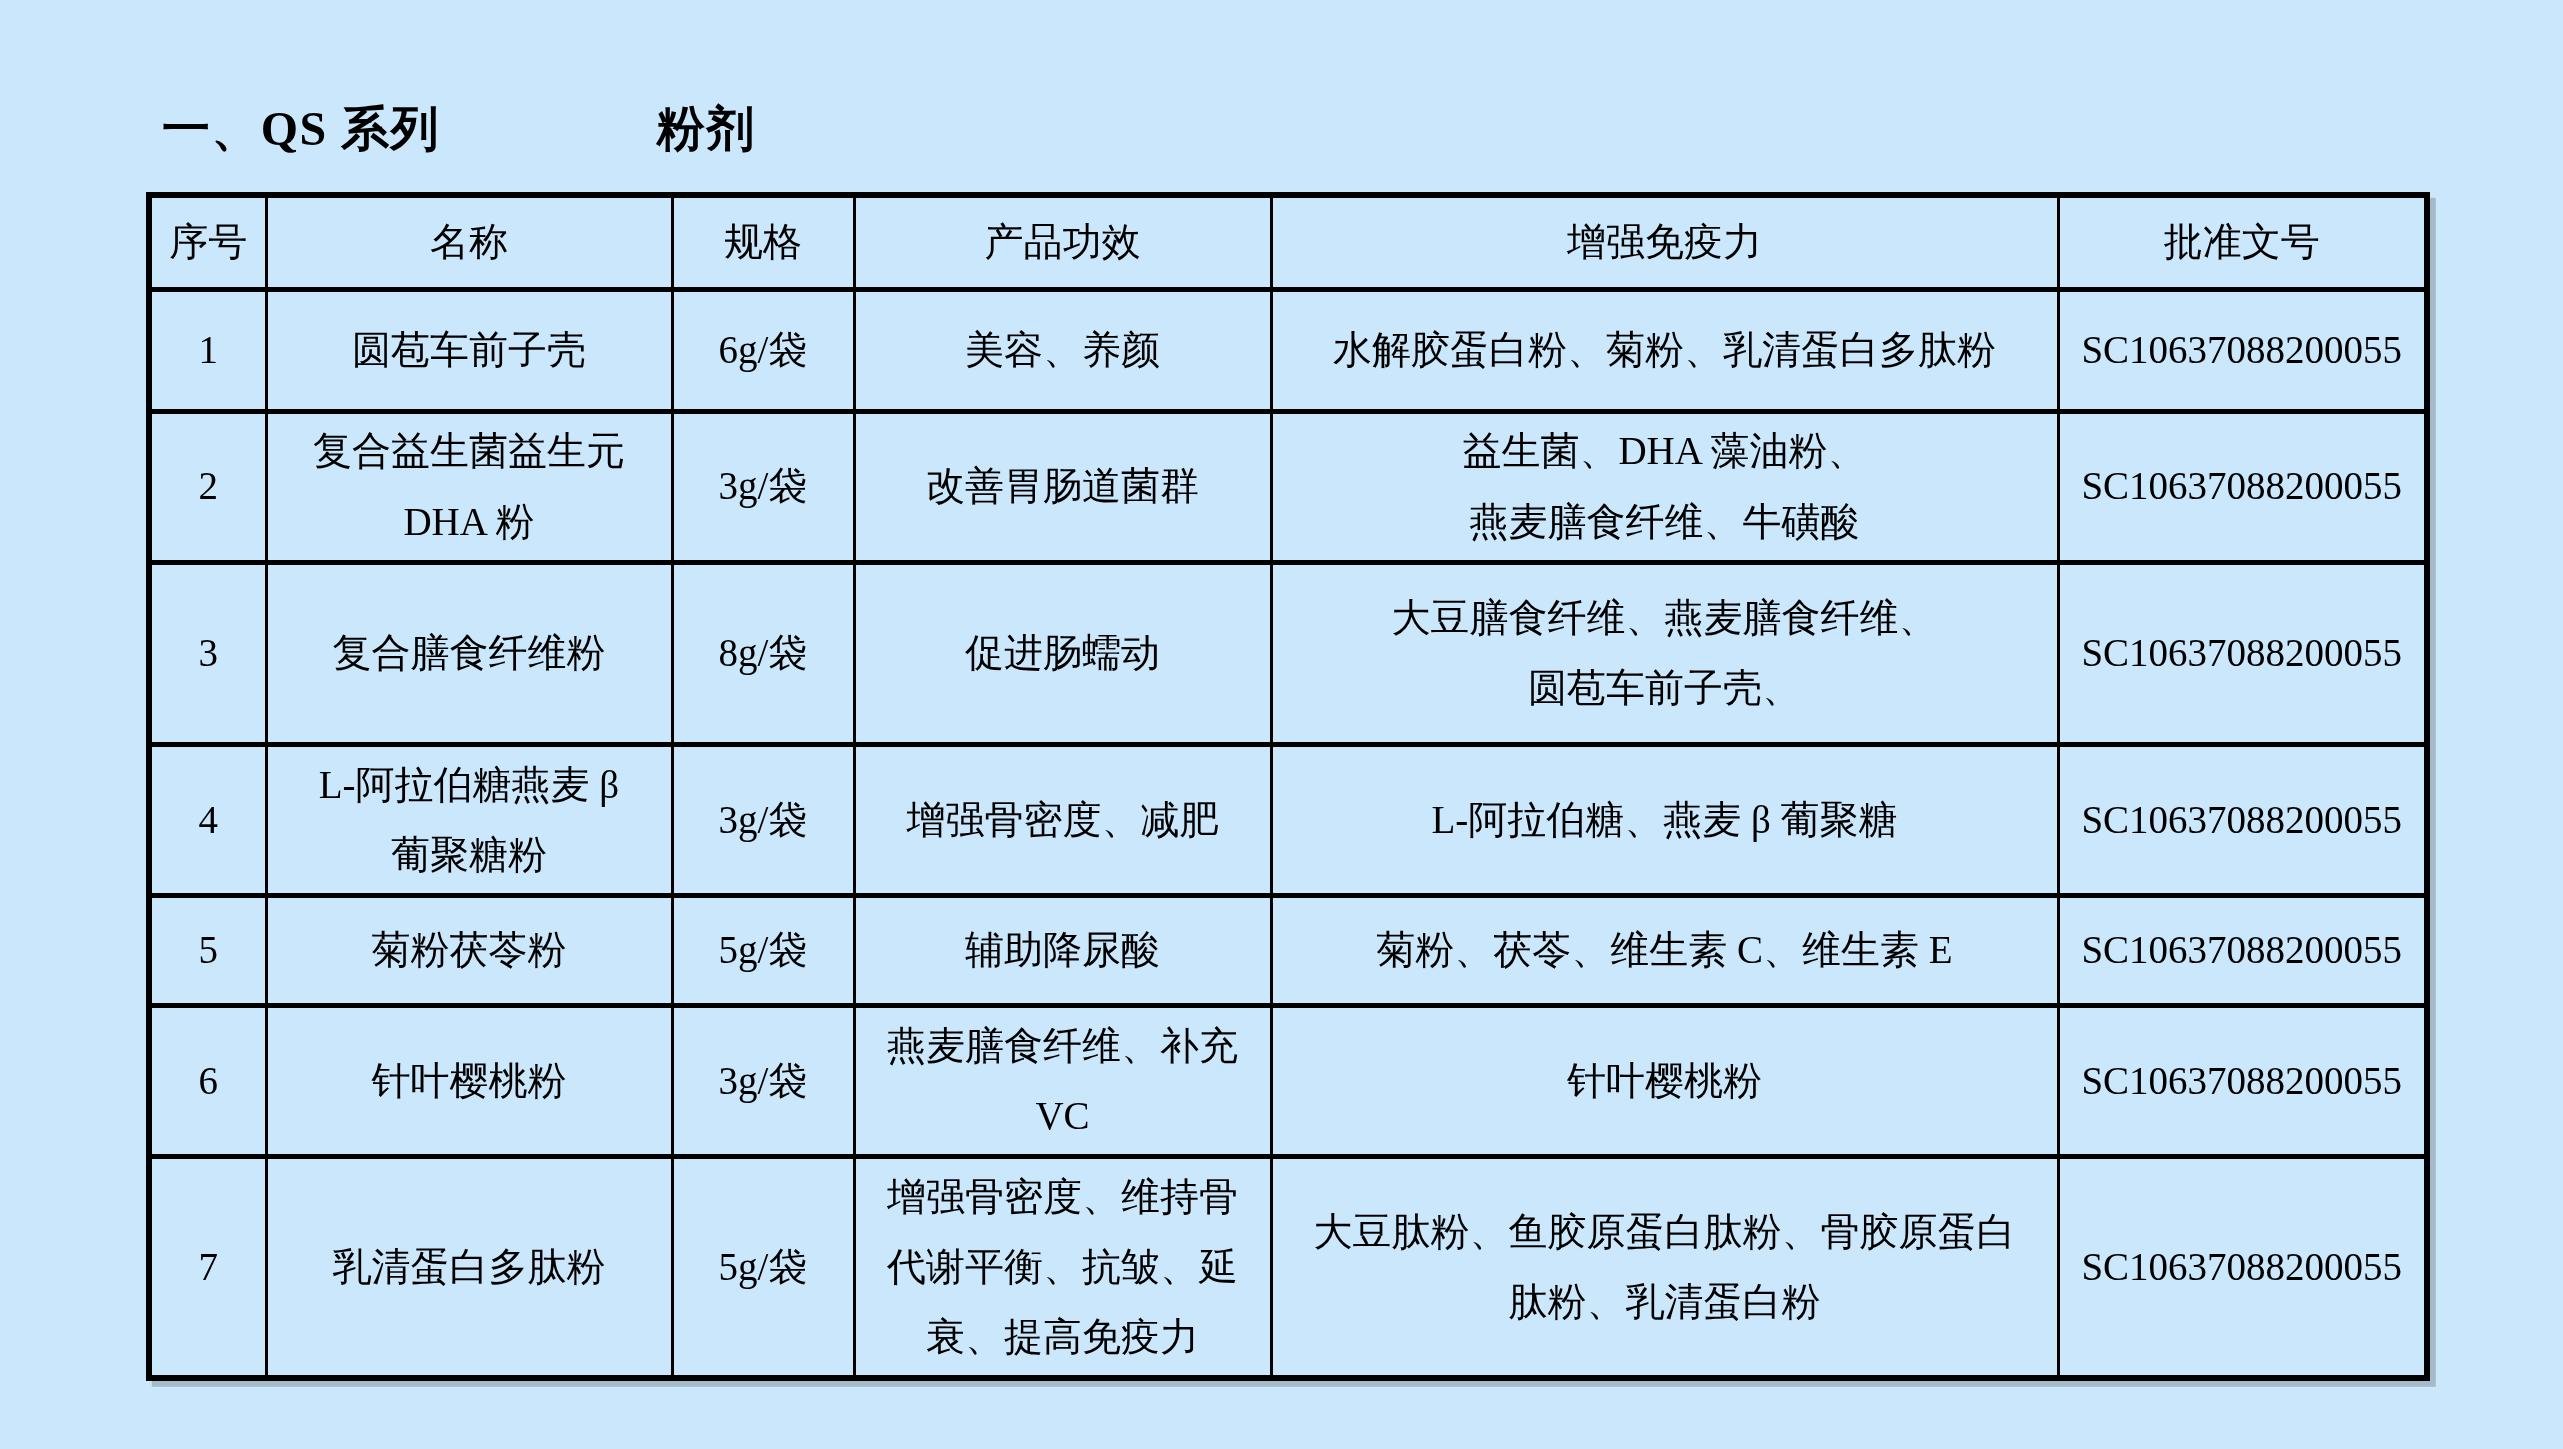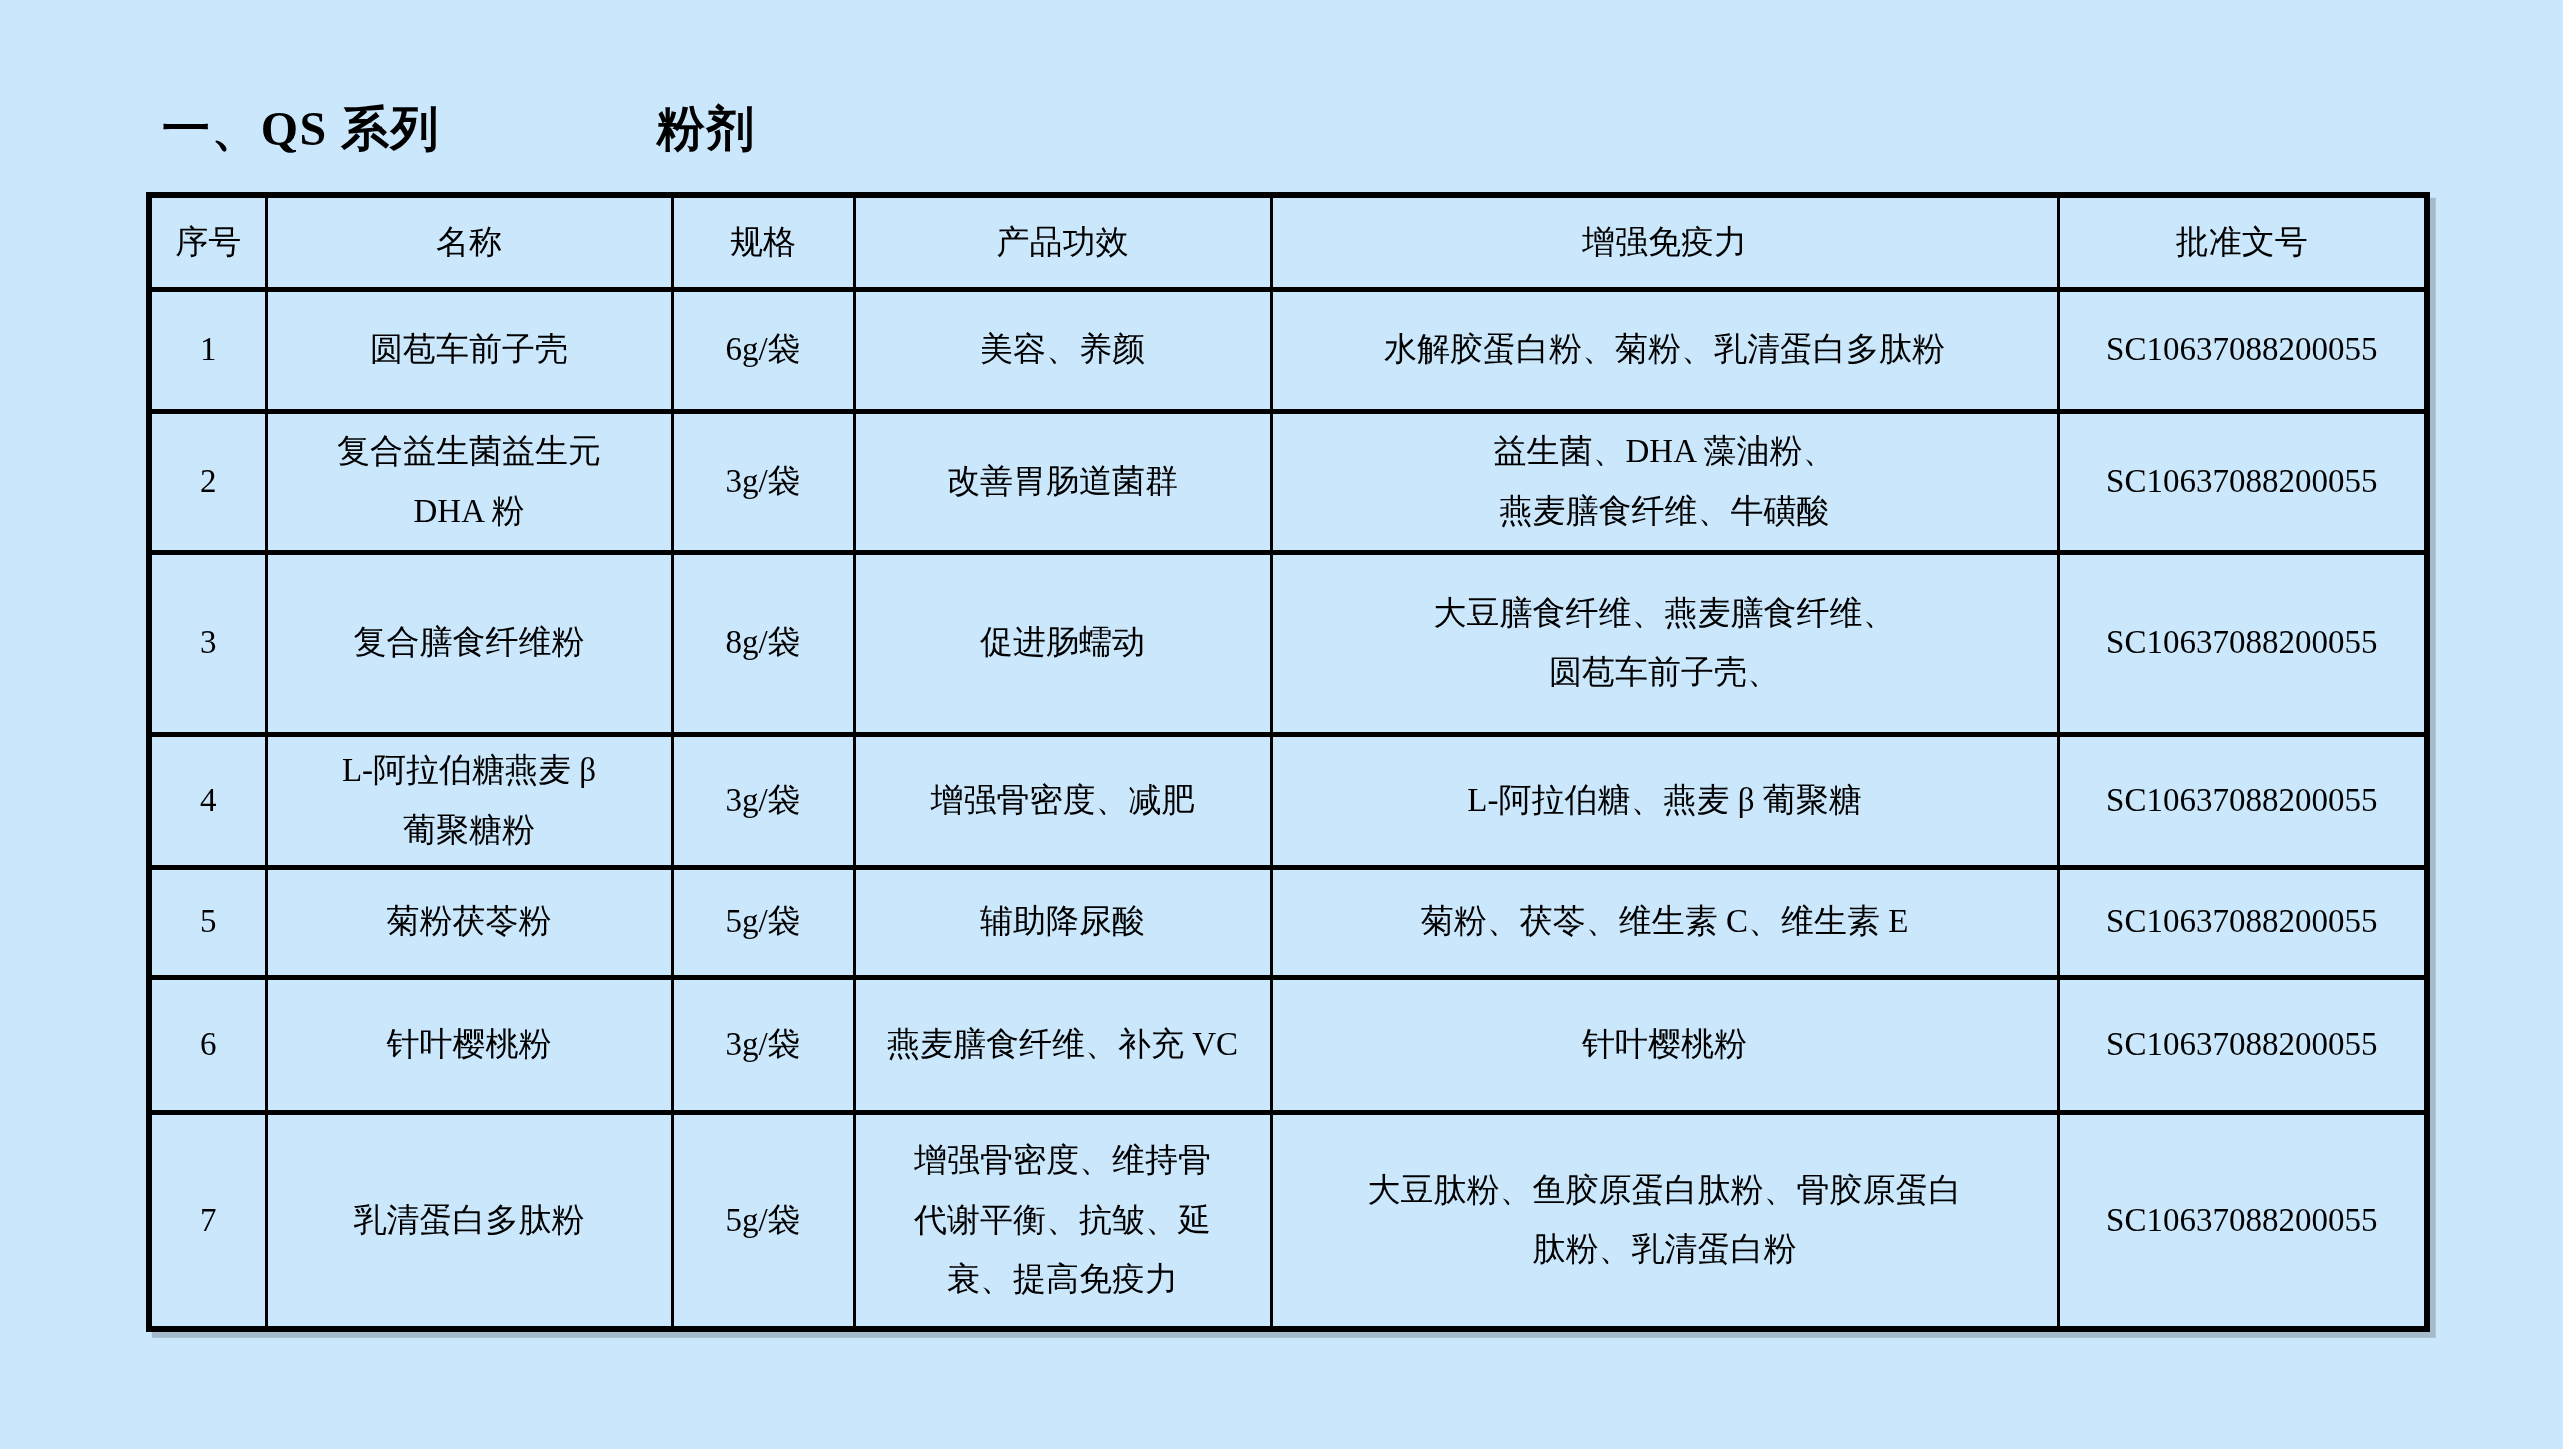--- a/index.html
+++ b/index.html
@@ -47,21 +47,21 @@
   table.product-table th,
   table.product-table td {
     border: 3.6px solid #000;
   }
   table.product-table th,
   table.product-table td {
     border-top-width: 5px;
     border-bottom-width: 5px;
     text-align: center;
     vertical-align: middle;
-    font-size: 33px;
+    font-size: 39px;
     line-height: 1.8;
     padding: 2.9px 8.7px;
     white-space: pre-line;
     font-weight: normal;
   }
   table.product-table {
     border-width: 6.5px;
   }
   tr.h-header  { height: 94px; }
   tr.h-row1    { height: 122px; }

